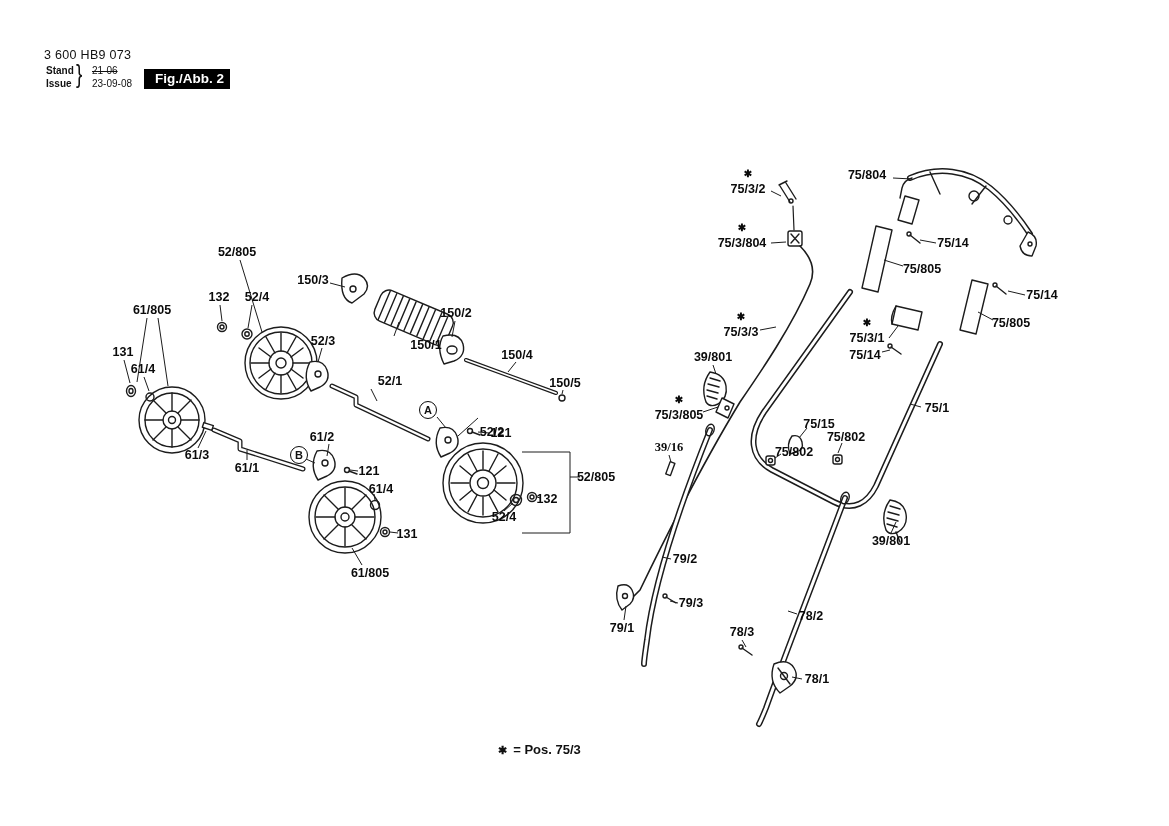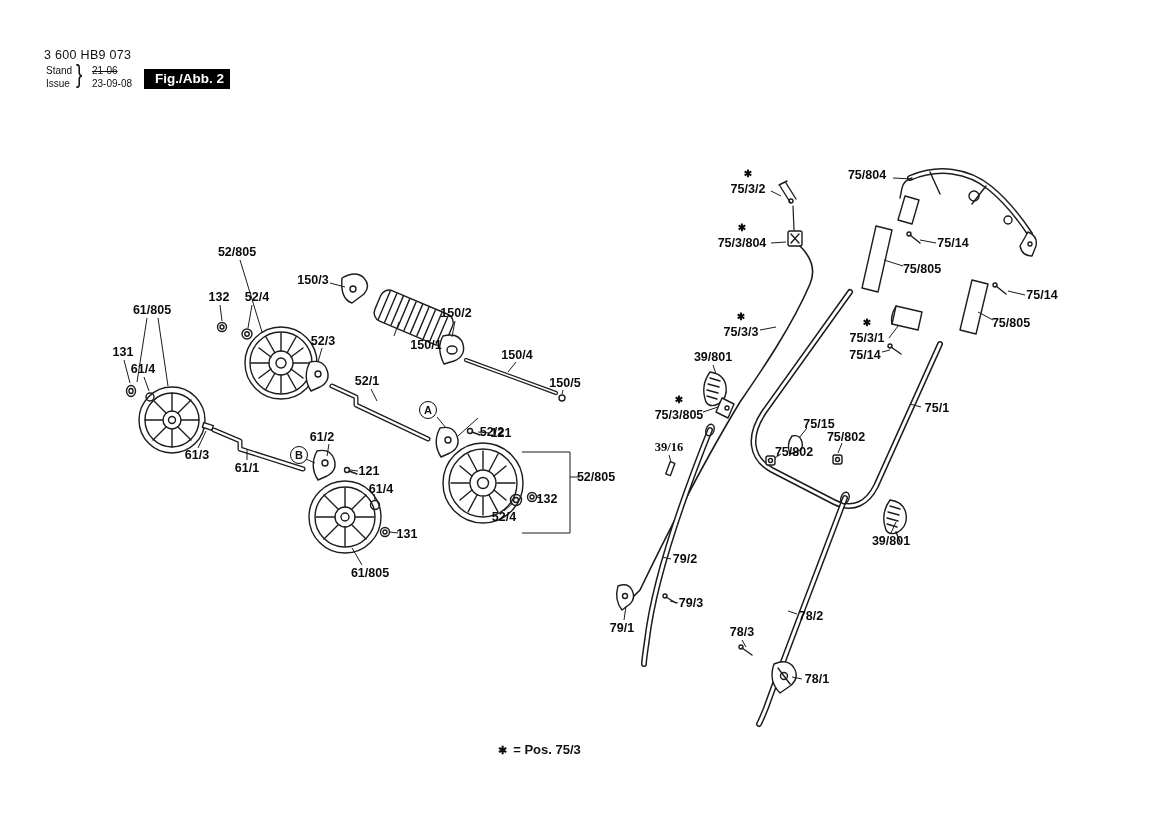--- a/index.html
+++ b/index.html
@@ -11,21 +11,21 @@
     position:relative;
     overflow:hidden;
   }
   .page { position:absolute; inset:0; }
   svg.drawing { position:absolute; left:0; top:0; }
 
   
   .docnum { position:absolute; left:44px; top:48px; font-size:12.5px; letter-spacing:.3px; }
   .revblock { position:absolute; left:46px; top:64px; font-size:10px; line-height:13px; }
   .revrow { display:flex; }
-  .revrow .lbl { width:32px; }
+  .revrow .lbl { width:32px;font-weight:bold; }
   .revrow .val { margin-left:14px; }
   .val-struck { text-decoration:line-through; }
   .brace { position:absolute; left:76px; top:60px; font-size:19px; transform:scaleY(1.35); transform-origin:top; }
   .figbadge {
     position:absolute; left:144px; top:69px;
     background:#000; color:#fff;
     font-size:13.5px; font-weight:bold;
     padding:2px 6px 3px 11px;
   }
 
@@ -280,21 +280,21 @@
       <div class="plabel" style="left: 257px; top: 297px;"><span>52/4</span></div>
       <div class="plabel" style="left: 313px; top: 280px;"><span>150/3</span></div>
       <div class="plabel" style="left: 456px; top: 313px;"><span>150/2</span></div>
       <div class="plabel" style="left: 394px; top: 345px; margin-left: 32px;"><span>150/1</span></div>
       <div class="plabel" style="left: 517px; top: 355px;"><span>150/4</span></div>
       <div class="plabel" style="left: 323px; top: 341px;"><span>52/3</span></div>
       <div class="plabel" style="left: 565px; top: 383px;"><span>150/5</span></div>
       <div class="plabel" style="left: 152px; top: 310px;"><span>61/805</span></div>
       <div class="plabel" style="left: 123px; top: 352px;"><span>131</span></div>
       <div class="plabel" style="left: 143px; top: 369px;"><span>61/4</span></div>
-      <div class="plabel" style="left: 367px; top: 381px; text-align: center;"><span>52/1</span></div>
+      <div class="plabel" style="left: 390px; top: 381px; text-align: center;"><span>52/1</span></div>
       <div class="plabel" style="left: 492px; top: 416px; margin-top: 16px;"><span>52/2</span></div>
       <div class="plabel" style="left: 501px; top: 433px;"><span>121</span></div>
       <div class="plabel" style="left: 197px; top: 455px;"><span>61/3</span></div>
       <div class="plabel" style="left: 247px; top: 468px;"><span>61/1</span></div>
       <div class="plabel" style="left: 322px; top: 437px;"><span>61/2</span></div>
       <div class="plabel" style="left: 369px; top: 471px;"><span>121</span></div>
       <div class="plabel" style="left: 381px; top: 489px;"><span>61/4</span></div>
       <div class="plabel" style="left: 407px; top: 534px;"><span>131</span></div>
       <div class="plabel" style="left: 504px; top: 517px;"><span>52/4</span></div>
       <div class="plabel" style="left: 547px; top: 499px;"><span>132</span></div>

